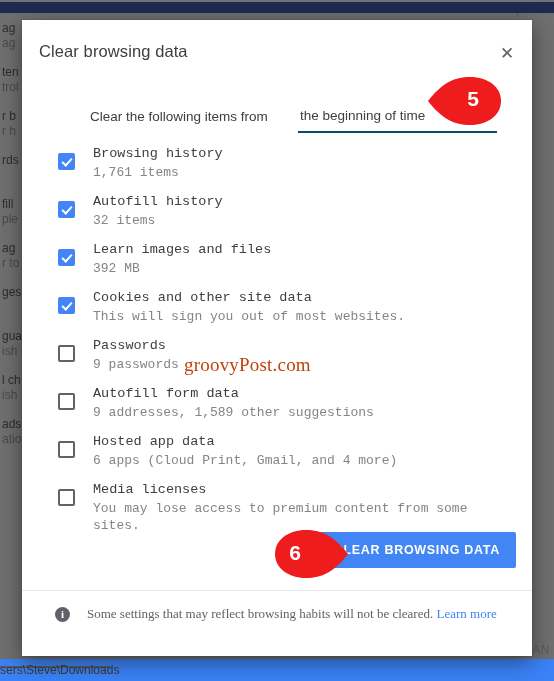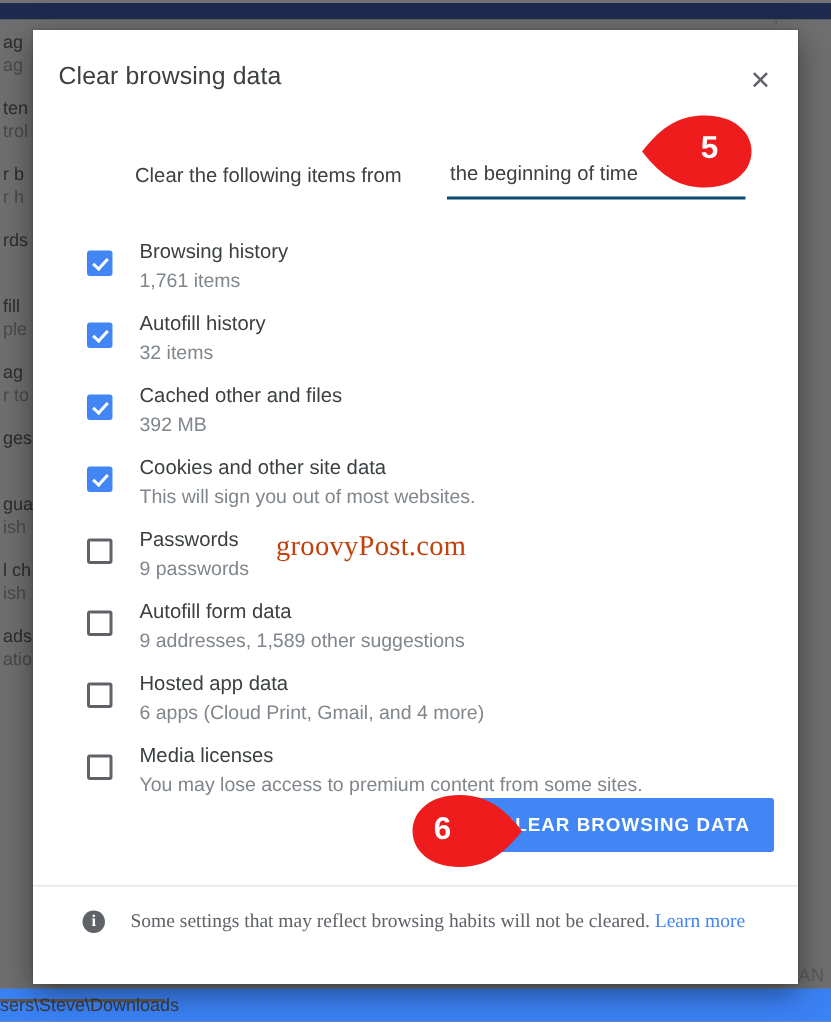--- a/index.html
+++ b/index.html
@@ -180,22 +180,23 @@
     width: 0; height: 0;
     border-left: 5px solid transparent;
     border-right: 5px solid transparent;
     border-top: 5px solid #5f6368;
   }
 
   
   #checklist {
     position: absolute;
     left: 17px;
-    top: 134px;
+    top: 120px;
     width: 470px;
+    font-family: Liberation Mono, monospace;
   }
   .check-item {
     position: relative;
     min-height: 48px;
     padding-left: 54px;
     box-sizing: border-box;
     cursor: pointer;
   }
   .cbox {
     position: absolute;
@@ -438,21 +439,21 @@
         <span class="ci-label">Browsing history</span>
         <span class="ci-sub">1,761 items</span>
       </div>
       <div class="check-item">
         <span class="cbox checked"></span>
         <span class="ci-label">Autofill history</span>
         <span class="ci-sub">32 items</span>
       </div>
       <div class="check-item">
         <span class="cbox checked"></span>
-        <span class="ci-label">Cached other and files</span>
+        <span class="ci-label">Learn images and files</span>
         <span class="ci-sub">392 MB</span>
       </div>
       <div class="check-item">
         <span class="cbox checked"></span>
         <span class="ci-label">Cookies and other site data</span>
         <span class="ci-sub">This will sign you out of most websites.</span>
       </div>
       <div class="check-item">
         <span class="cbox"></span>
         <span class="ci-label">Passwords</span>

